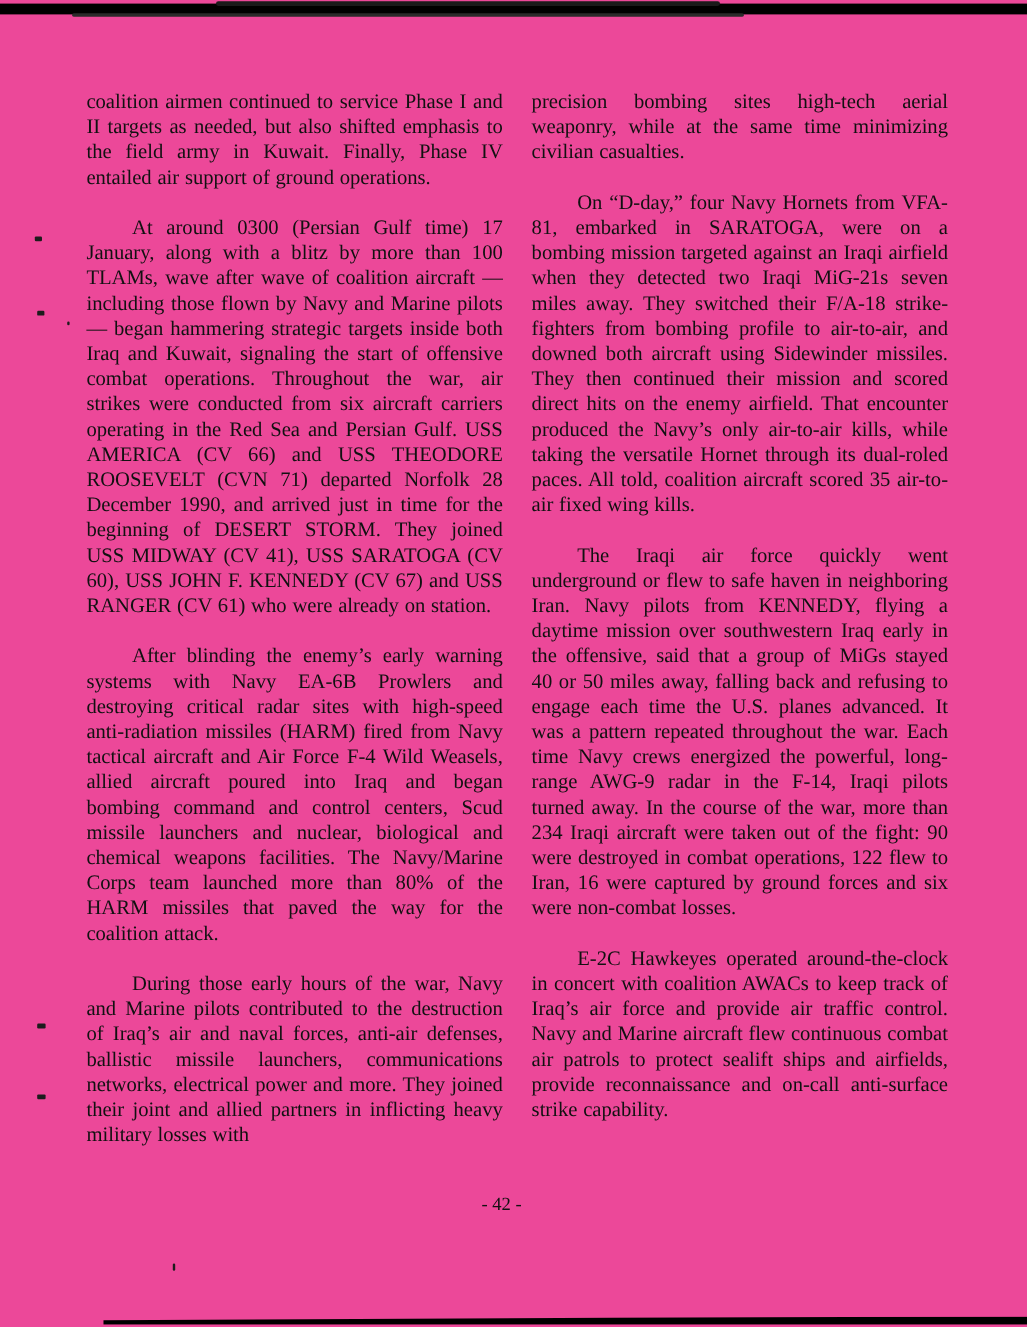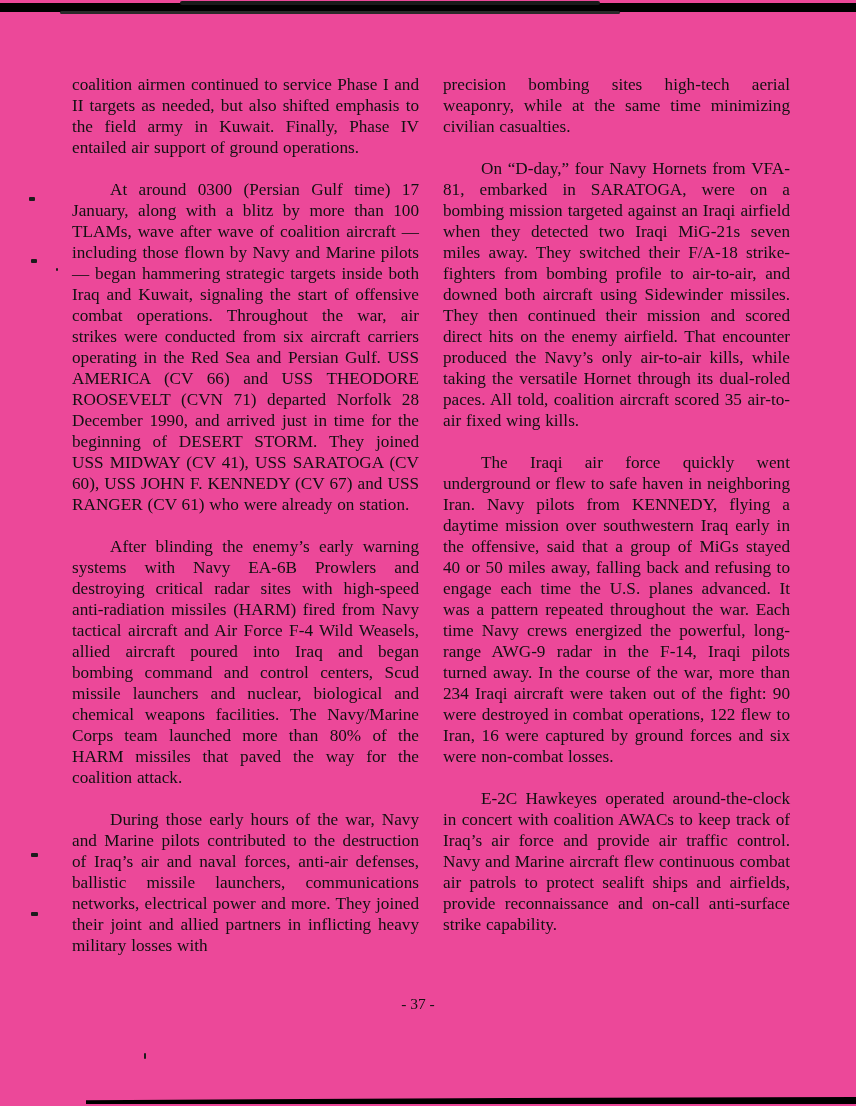--- a/index.html
+++ b/index.html
@@ -91,21 +91,21 @@
       <p class="para">During those early hours of the war, Navy and Marine pilots contributed to the destruction of Iraq’s air and naval forces, anti-air defenses, ballistic missile launchers, communications networks, electrical power and more.  They joined their joint and allied partners in inflicting heavy military losses with</p>
     </div>
     <div class="column">
       <p class="para no-indent">precision bombing sites high-tech aerial weaponry, while at the same time minimizing civilian casualties.</p>
       <p class="para">On “D-day,” four Navy Hornets from VFA-81, embarked in SARATOGA, were on a bombing mission targeted against an Iraqi airfield when they detected two Iraqi MiG-21s seven miles away.  They switched their F/A-18 strike-fighters from bombing profile to air-to-air, and downed both aircraft using Sidewinder missiles.  They then continued their mission and scored direct hits on the enemy airfield.  That encounter produced the Navy’s only air-to-air kills, while taking the versatile Hornet through its dual-roled paces.  All told, coalition aircraft scored 35 air-to-air fixed wing kills.</p>
       <p class="para">The Iraqi air force quickly went underground or flew to safe haven in neighboring Iran.  Navy pilots from KENNEDY, flying a daytime mission over southwestern Iraq early in the offensive, said that a group of MiGs stayed 40 or 50 miles away, falling back and refusing to engage each time the U.S. planes advanced.  It was a pattern repeated throughout the war.  Each time Navy crews energized the powerful, long-range AWG-9 radar in the F-14, Iraqi pilots turned away.  In the course of the war, more than 234 Iraqi aircraft were taken out of the fight:  90 were destroyed in combat operations, 122 flew to Iran, 16 were captured by ground forces and six were non-combat losses.</p>
       <p class="para">E-2C Hawkeyes operated around-the-clock in concert with coalition AWACs to keep track of Iraq’s air force and provide air traffic control.  Navy and Marine aircraft flew continuous combat air patrols to protect sealift ships and airfields, provide reconnaissance and on-call anti-surface strike capability.</p>
     </div>
   </div>
 
-  <div class="page-number">- 37 -</div>
+  <div class="page-number">- 42 -</div>
 
   <div class="speck speck-1"></div>
   <div class="speck speck-2"></div>
   <div class="speck speck-3"></div>
   <div class="speck speck-4"></div>
   <div class="speck speck-5"></div>
   <div class="speck speck-6"></div>
 
   <div class="scan-bar-bottom"></div>
 

